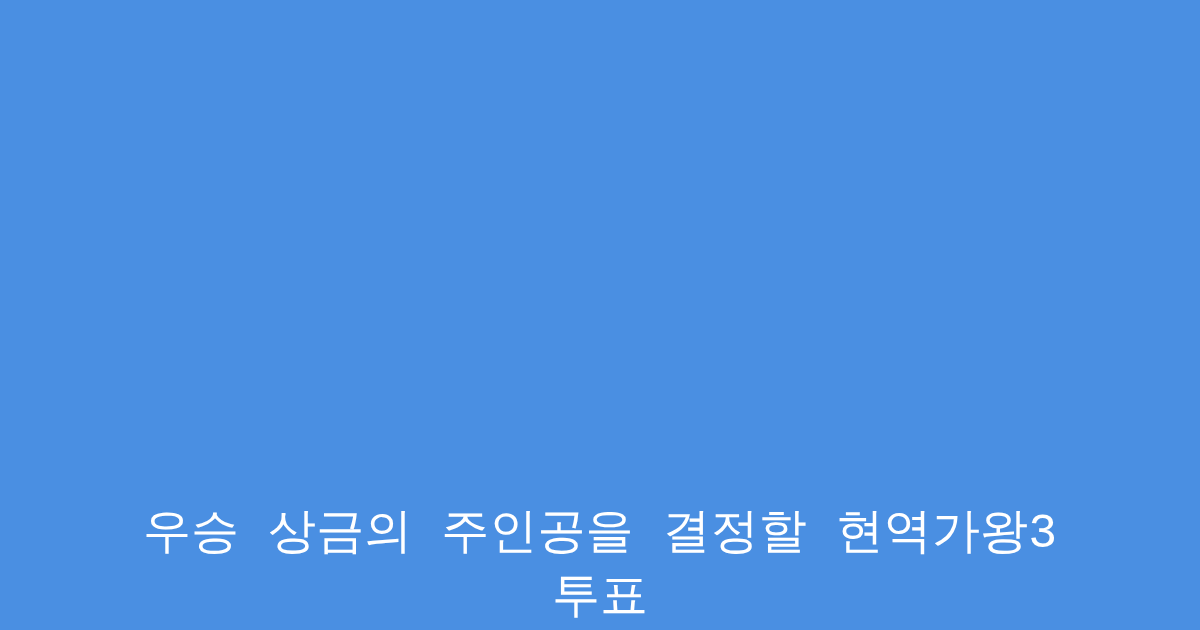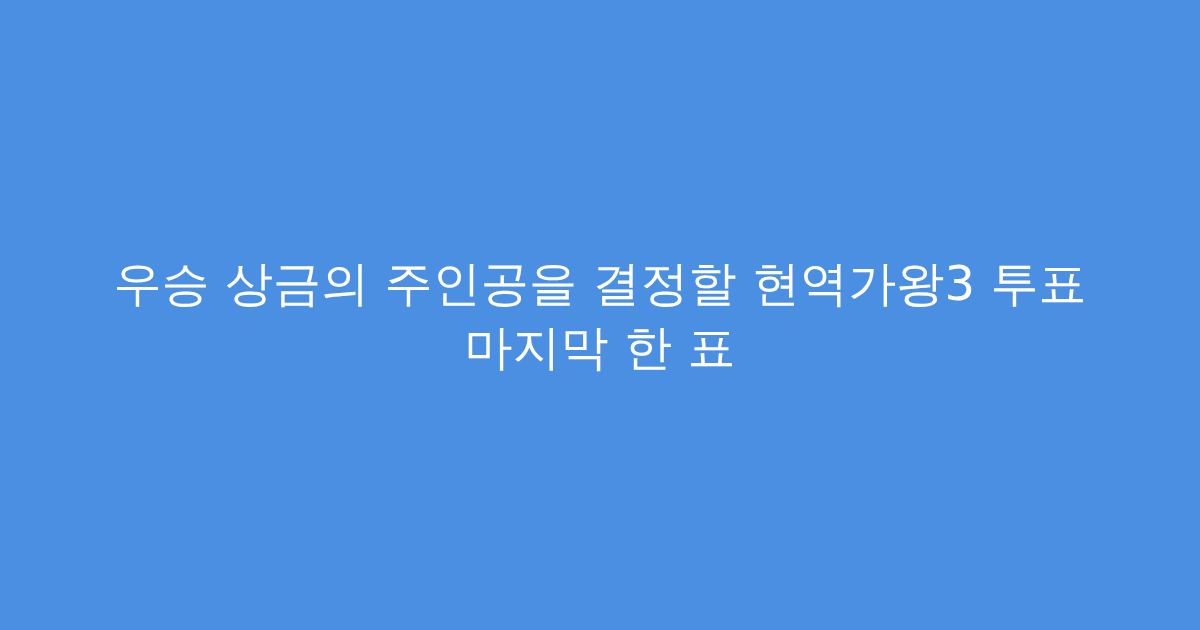--- a/index.html
+++ b/index.html
@@ -16,22 +16,23 @@
   }
 
   
   .og-card {
     position: relative;
     box-sizing: border-box;
     width: 1200px;
     height: 630px;
     background-color: #4a8fe2;
     display: flex;
-    align-items: center;
+    align-items: flex-end;
     justify-content: center;
+    font-family: Liberation Mono, monospace;
     -webkit-font-smoothing: antialiased;
   }
 
   
   .headline-block {
     width: 1010px;
     margin: 0;
     padding: 0;
     text-align: center;
     color: #ffffff;
@@ -53,16 +54,15 @@
     display: block;
   }
 </style>
 </head>
 <body>
 
 <div class="og-card" style="background-color: rgb(74, 143, 226);">
 
   <div class="headline-block" style="color: rgb(255, 255, 255);">
     <span class="headline-line">우승 상금의 주인공을 결정할 현역가왕3 투표</span>
-    <span class="headline-line">마지막 한 표</span>
   </div>
 
 </div>
 
 </body></html>

